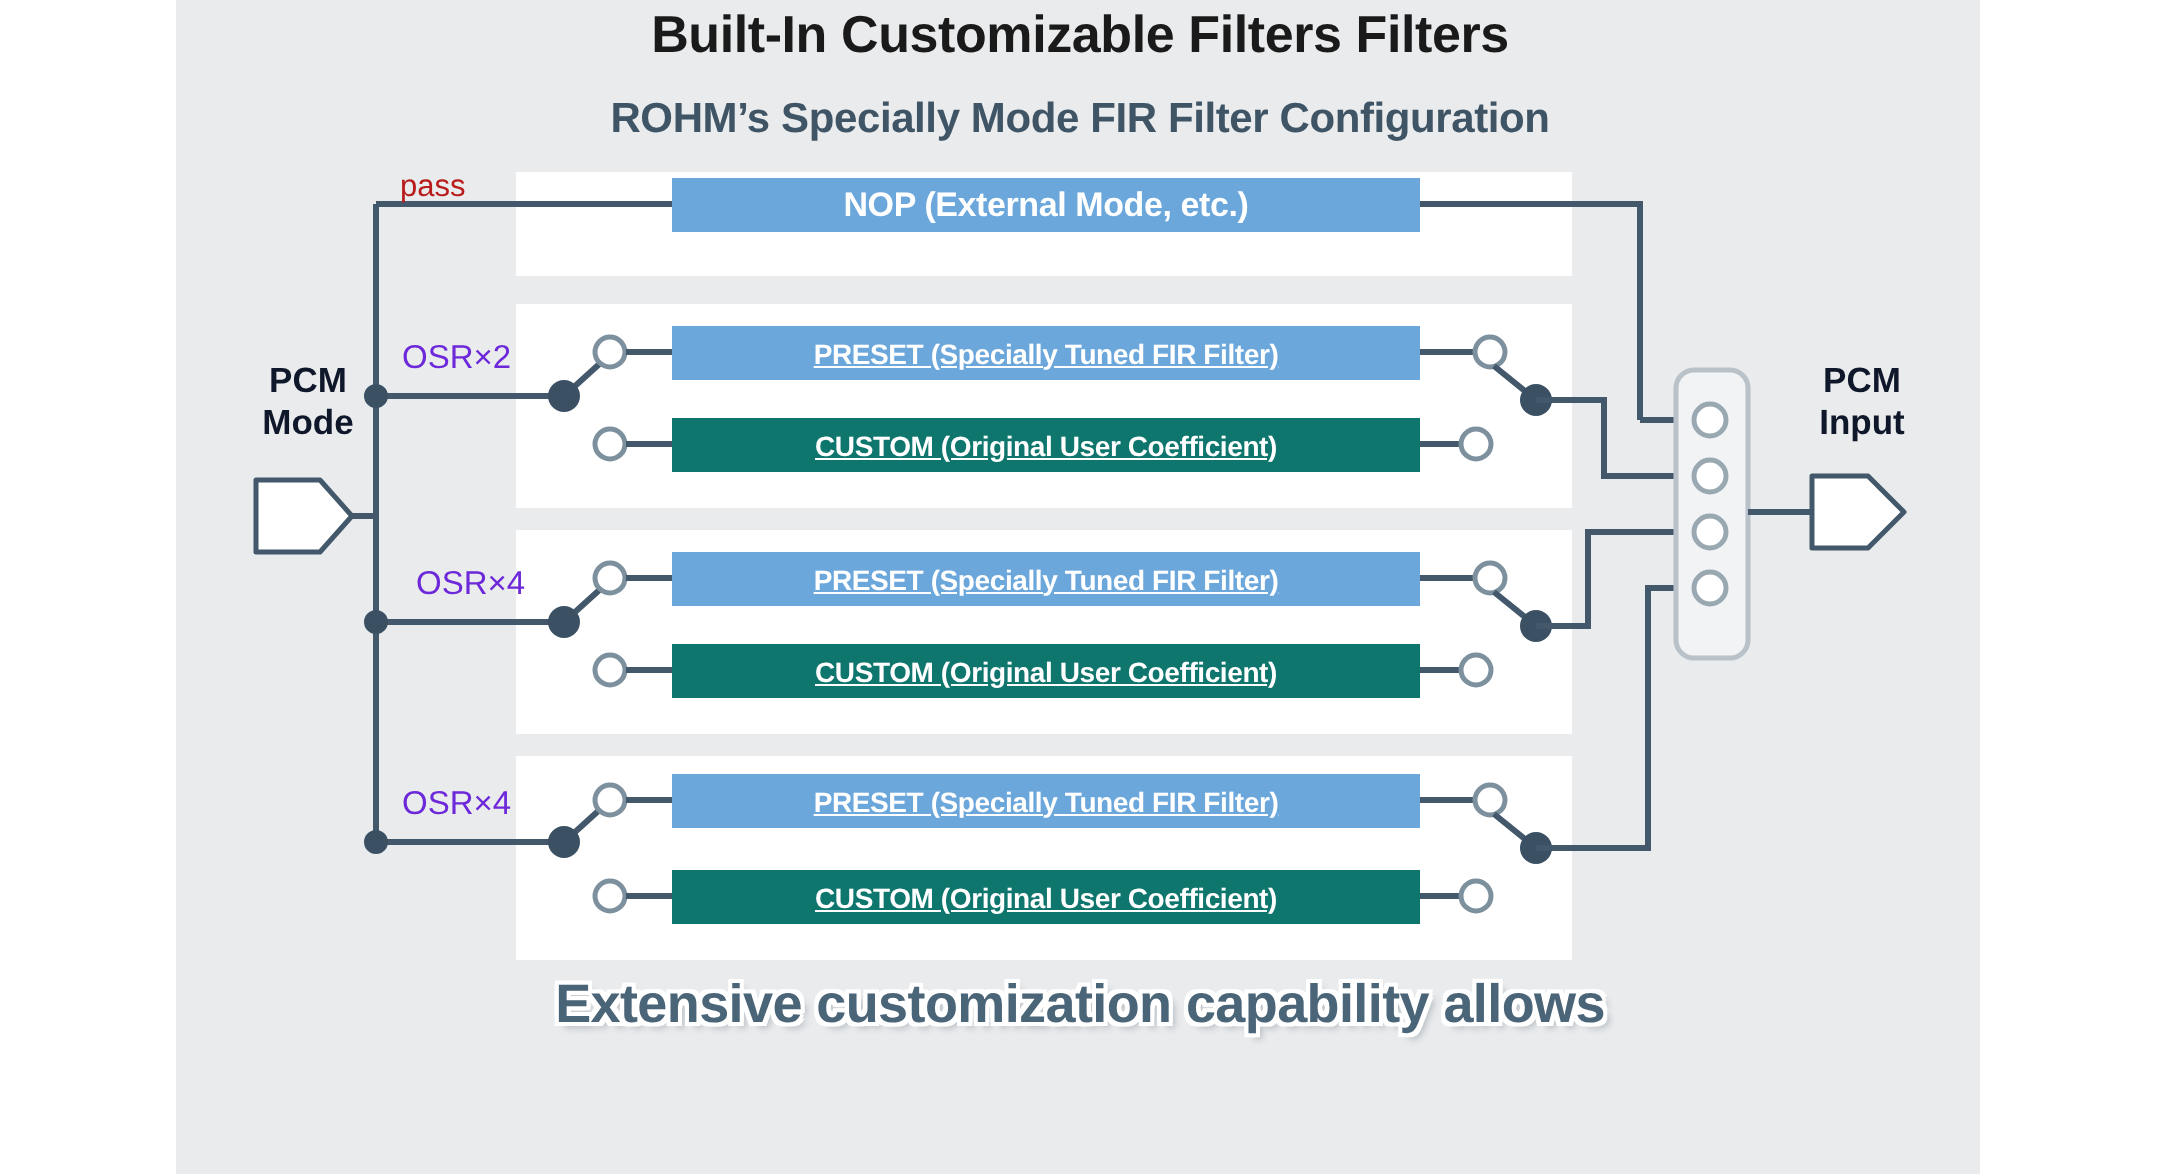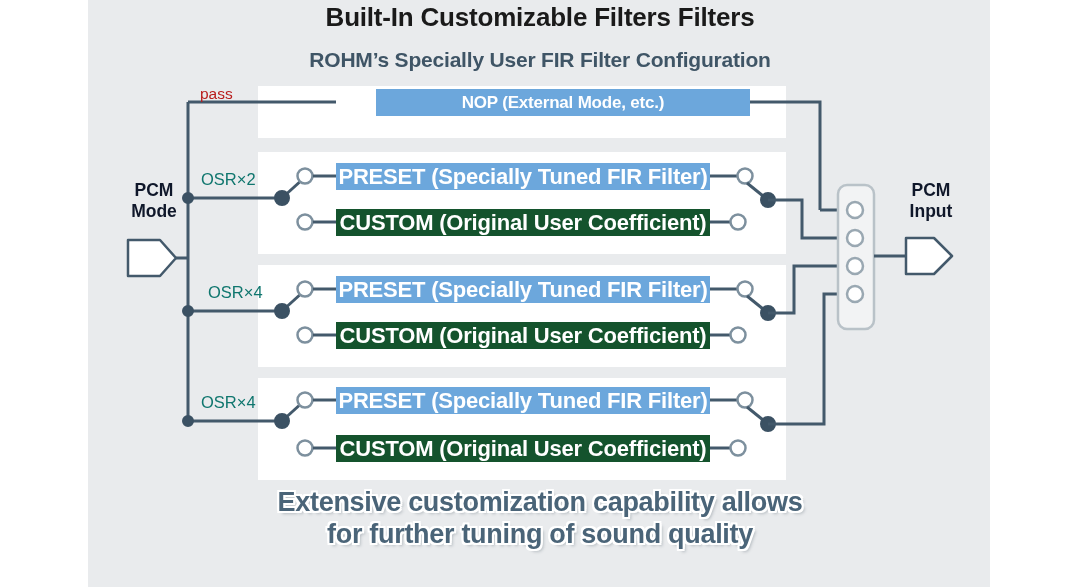--- a/index.html
+++ b/index.html
@@ -56,48 +56,48 @@
   .mux-box { fill:#f2f3f4; stroke:#b9c2c8; stroke-width:2.5; }
   .io-shape { fill:#ffffff; stroke:#43596b; stroke-width:2.5; stroke-linejoin:round; }
 
   .boxlabel {
     position:absolute;
     display:flex; align-items:center; justify-content:center;
     color:#ffffff; font-weight:bold; letter-spacing:-0.2px;
     white-space:nowrap;
   }
   .box-blue { background:#6ca7dc; }
-  .box-red  { background:#14532d; }
+  .box-red  { background:#0f766e; }
   .box-nop  { font-size:17px; }
-  .box-fir  { font-size:22px; }
+  .box-fir  { font-size:14px;text-decoration:underline; }
 
   .osr-label {
     position:absolute;
-    font-size:16.5px; color:#0f766e; font-weight:normal;
+    font-size:16.5px; color:#6d28d9; font-weight:normal;
     white-space:nowrap;
   }
   .pass-label {
     position:absolute;
     font-size:15.5px; color:#b91c1c; font-weight:normal;
   }
   .io-label {
     position:absolute;
     font-size:17.5px; color:#0f172a; font-weight:bold;
     line-height:1.18; text-align:center; white-space:nowrap;
   }
 </style>
 </head>
 <body>
 
 <div id="stage">
 
   <div class="panel-bg"></div>
 
   <div class="title">Built-In Customizable Filters Filters</div>
-  <div class="subtitle">ROHM’s Specially User FIR Filter Configuration</div>
+  <div class="subtitle">ROHM’s Specially Mode FIR Filter Configuration</div>
 
   <svg class="diagram" width="1080" height="587">
 
     <rect class="rowband" x="258" y="86" width="528" height="52"></rect>
     <rect class="rowband" x="258" y="152" width="528" height="102"></rect>
     <rect class="rowband" x="258" y="265" width="528" height="102"></rect>
     <rect class="rowband" x="258" y="378" width="528" height="102"></rect>
 
     <polygon class="io-shape" points="128,240 160,240 176,258 160,276 128,276"></polygon>
 
@@ -159,21 +159,21 @@
     <rect class="mux-box" x="838" y="185" width="36" height="144" rx="9" ry="9"></rect>
     <circle class="term-open" cx="855" cy="210" r="8"></circle>
     <circle class="term-open" cx="855" cy="238" r="8"></circle>
     <circle class="term-open" cx="855" cy="266" r="8"></circle>
     <circle class="term-open" cx="855" cy="294" r="8"></circle>
 
     <path class="wire" d="M874,256 L906,256"></path>
     <polygon class="io-shape" points="906,238 934,238 952,256 934,274 906,274"></polygon>
   </svg>
 
-  <div class="boxlabel box-blue box-nop" style="left:336px; top:89px; width:374px; height:27px;margin-left:40px;">NOP (External Mode, etc.)</div>
+  <div class="boxlabel box-blue box-nop" style="left:336px; top:89px; width:374px; height:27px;">NOP (External Mode, etc.)</div>
 
   <div class="boxlabel box-blue box-fir" style="left:336px; top:163px; width:374px; height:27px;">PRESET (Specially Tuned FIR Filter)</div>
   <div class="boxlabel box-red box-fir" style="left:336px; top:209px; width:374px; height:27px;">CUSTOM (Original User Coefficient)</div>
 
   <div class="boxlabel box-blue box-fir" style="left:336px; top:276px; width:374px; height:27px;">PRESET (Specially Tuned FIR Filter)</div>
   <div class="boxlabel box-red box-fir" style="left:336px; top:322px; width:374px; height:27px;">CUSTOM (Original User Coefficient)</div>
 
   <div class="boxlabel box-blue box-fir" style="left:336px; top:387px; width:374px; height:27px;">PRESET (Specially Tuned FIR Filter)</div>
   <div class="boxlabel box-red box-fir" style="left:336px; top:435px; width:374px; height:27px;">CUSTOM (Original User Coefficient)</div>
 
@@ -186,16 +186,15 @@
     <div>PCM</div>
     <div>Mode</div>
   </div>
   <div class="io-label" style="left:886px; top:180px; width:90px;">
     <div>PCM</div>
     <div>Input</div>
   </div>
 
   <div class="tagline">
     <span>Extensive customization capability allows</span>
-    <span>for further tuning of sound quality</span>
   </div>
 
 </div>
 
 </body></html>

